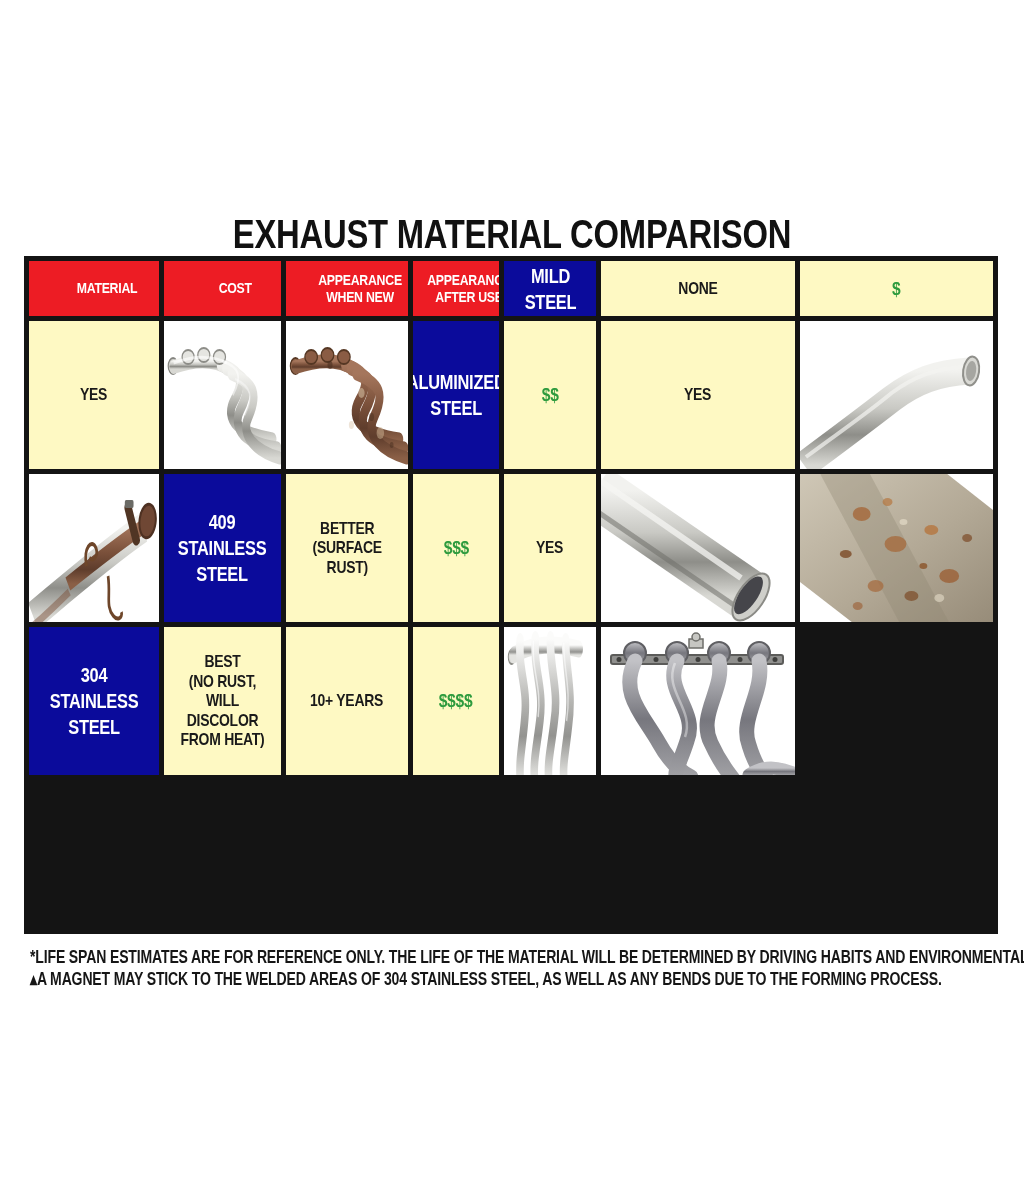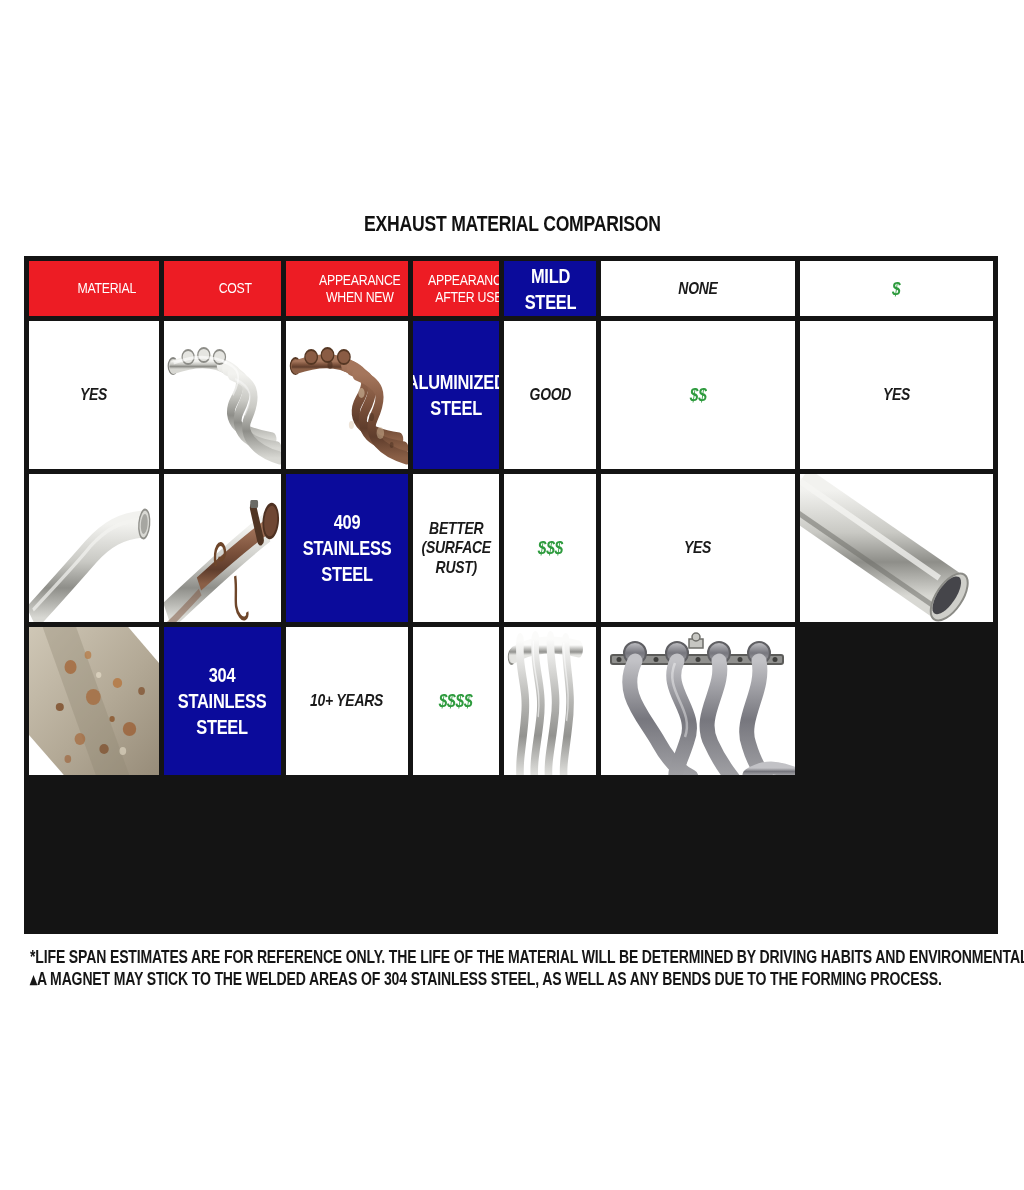--- a/index.html
+++ b/index.html
@@ -3,34 +3,34 @@
 <meta charset="utf-8">
 <style>
   html,body{margin:0;padding:0;}
   body{
     width:1024px;height:1190px;position:relative;background:#ffffff;
     font-family:"Liberation Sans",sans-serif;color:#151515;overflow:hidden;
   }
   .cond{display:inline-block;transform:scaleX(.82);transform-origin:center;
         white-space:pre-line;text-align:center;letter-spacing:-.3px;}
   .page-title{position:absolute;top:211px;left:0;width:1024px;text-align:center;
-        font-size:22px;font-weight:bold;color:#111;}
+        font-size:41px;font-weight:bold;color:#111;}
   .page-title .cond{transform:scaleX(.8);}
 
   .cmp-table{
     position:absolute;left:24px;top:256px;width:974px;height:678px;
     box-sizing:border-box;background:#141414;border:5px solid #141414;
     display:grid;gap:5px;
     grid-template-columns:130px 117px 122px 86px 92px 194px 193px;
     grid-template-rows:55px 148px 148px 148px 149px;
   }
   .cell{display:flex;align-items:center;justify-content:center;text-align:center;overflow:hidden;}
-  .hcell{background:#ED1C24;color:#ffffff;font-size:15px;font-weight:normal;line-height:1.12;padding-left:26px;}
+  .hcell{background:#ED1C24;color:#ffffff;font-size:15px;font-weight:bold;line-height:1.12;padding-left:26px;}
   .mcell{background:#0B0B9B;color:#ffffff;font-size:20px;font-weight:bold;line-height:1.3;}
-  .tcell{background:#ffffff;color:#1a1a1a;font-size:17px;font-weight:bold;line-height:1.15;font-style:italic;}
+  .tcell{background:#fef9c3;color:#1a1a1a;font-size:17px;font-weight:bold;line-height:1.15;}
   .cost{color:#2E9B3E;font-size:19px;}
   .sup{font-size:11px;vertical-align:super;line-height:0;}
   .pcell{background:#ffffff;position:relative;display:block;}
   .pcell svg{position:absolute;left:0;top:0;width:100%;height:100%;}
 
   .footnotes{position:absolute;left:30px;top:946px;font-weight:bold;color:#161616;}
   .fline{font-size:18px;line-height:22px;white-space:nowrap;
          transform:scaleX(.78);transform-origin:left center;letter-spacing:-.2px;}
 </style>
 </head>
@@ -134,23 +134,20 @@
       <circle cx="104" cy="104" r="4" fill="#d9c4a8" opacity=".45"></circle>
       <circle cx="70" cy="44" r="4" fill="#4a2f20" opacity=".6"></circle>
       <circle cx="136" cy="96" r="4" fill="#4a2f20" opacity=".5"></circle>
       <circle cx="168" cy="124" r="3" fill="#4a2f20" opacity=".5"></circle>
     </svg>
   </div>
 
   <div class="cell mcell">
       <span class="cond">ALUMINIZED
 STEEL</span>
-    </div>
-  <div class="cell tcell">
-      <span class="cond">GOOD</span>
     </div>
   <div class="cell tcell cost">
       <span class="cond">$$</span>
     </div>
   <div class="cell tcell">
       <span class="cond"><span>YES</span><span class="sup"></span></span>
     </div>
   <div class="cell pcell">
     <svg viewBox="0 0 194 148" preserveAspectRatio="none">
       <path d="M4,144 C42,116 66,98 92,78 C116,60 138,52 170,50" fill="none" stroke="url(#gAlum)" stroke-width="27"></path>
@@ -218,20 +215,26 @@
       <ellipse cx="58" cy="132" rx="5" ry="4" fill="#9b5c30" opacity=".6"></ellipse>
       <ellipse cx="104" cy="48" rx="4" ry="3" fill="#e4dcc8" opacity=".7"></ellipse>
       <ellipse cx="140" cy="124" rx="5" ry="4" fill="#e4dcc8" opacity=".6"></ellipse>
     </svg>
   </div>
 
   <div class="cell mcell">
       <span class="cond">304
 STAINLESS
 STEEL</span>
+    </div>
+  <div class="cell tcell">
+      <span class="cond">BEST
+(NO RUST,
+WILL DISCOLOR
+FROM HEAT)</span>
     </div>
   <div class="cell tcell">
       <span class="cond">10+ YEARS</span>
     </div>
   <div class="cell tcell cost">
       <span class="cond">$$$$</span>
     </div>
   <div class="cell pcell">
     <svg viewBox="0 0 194 148" preserveAspectRatio="none">
       <circle cx="16" cy="30" r="7" fill="#d8d8d4" stroke="#8a8a85" stroke-width="2"></circle>

